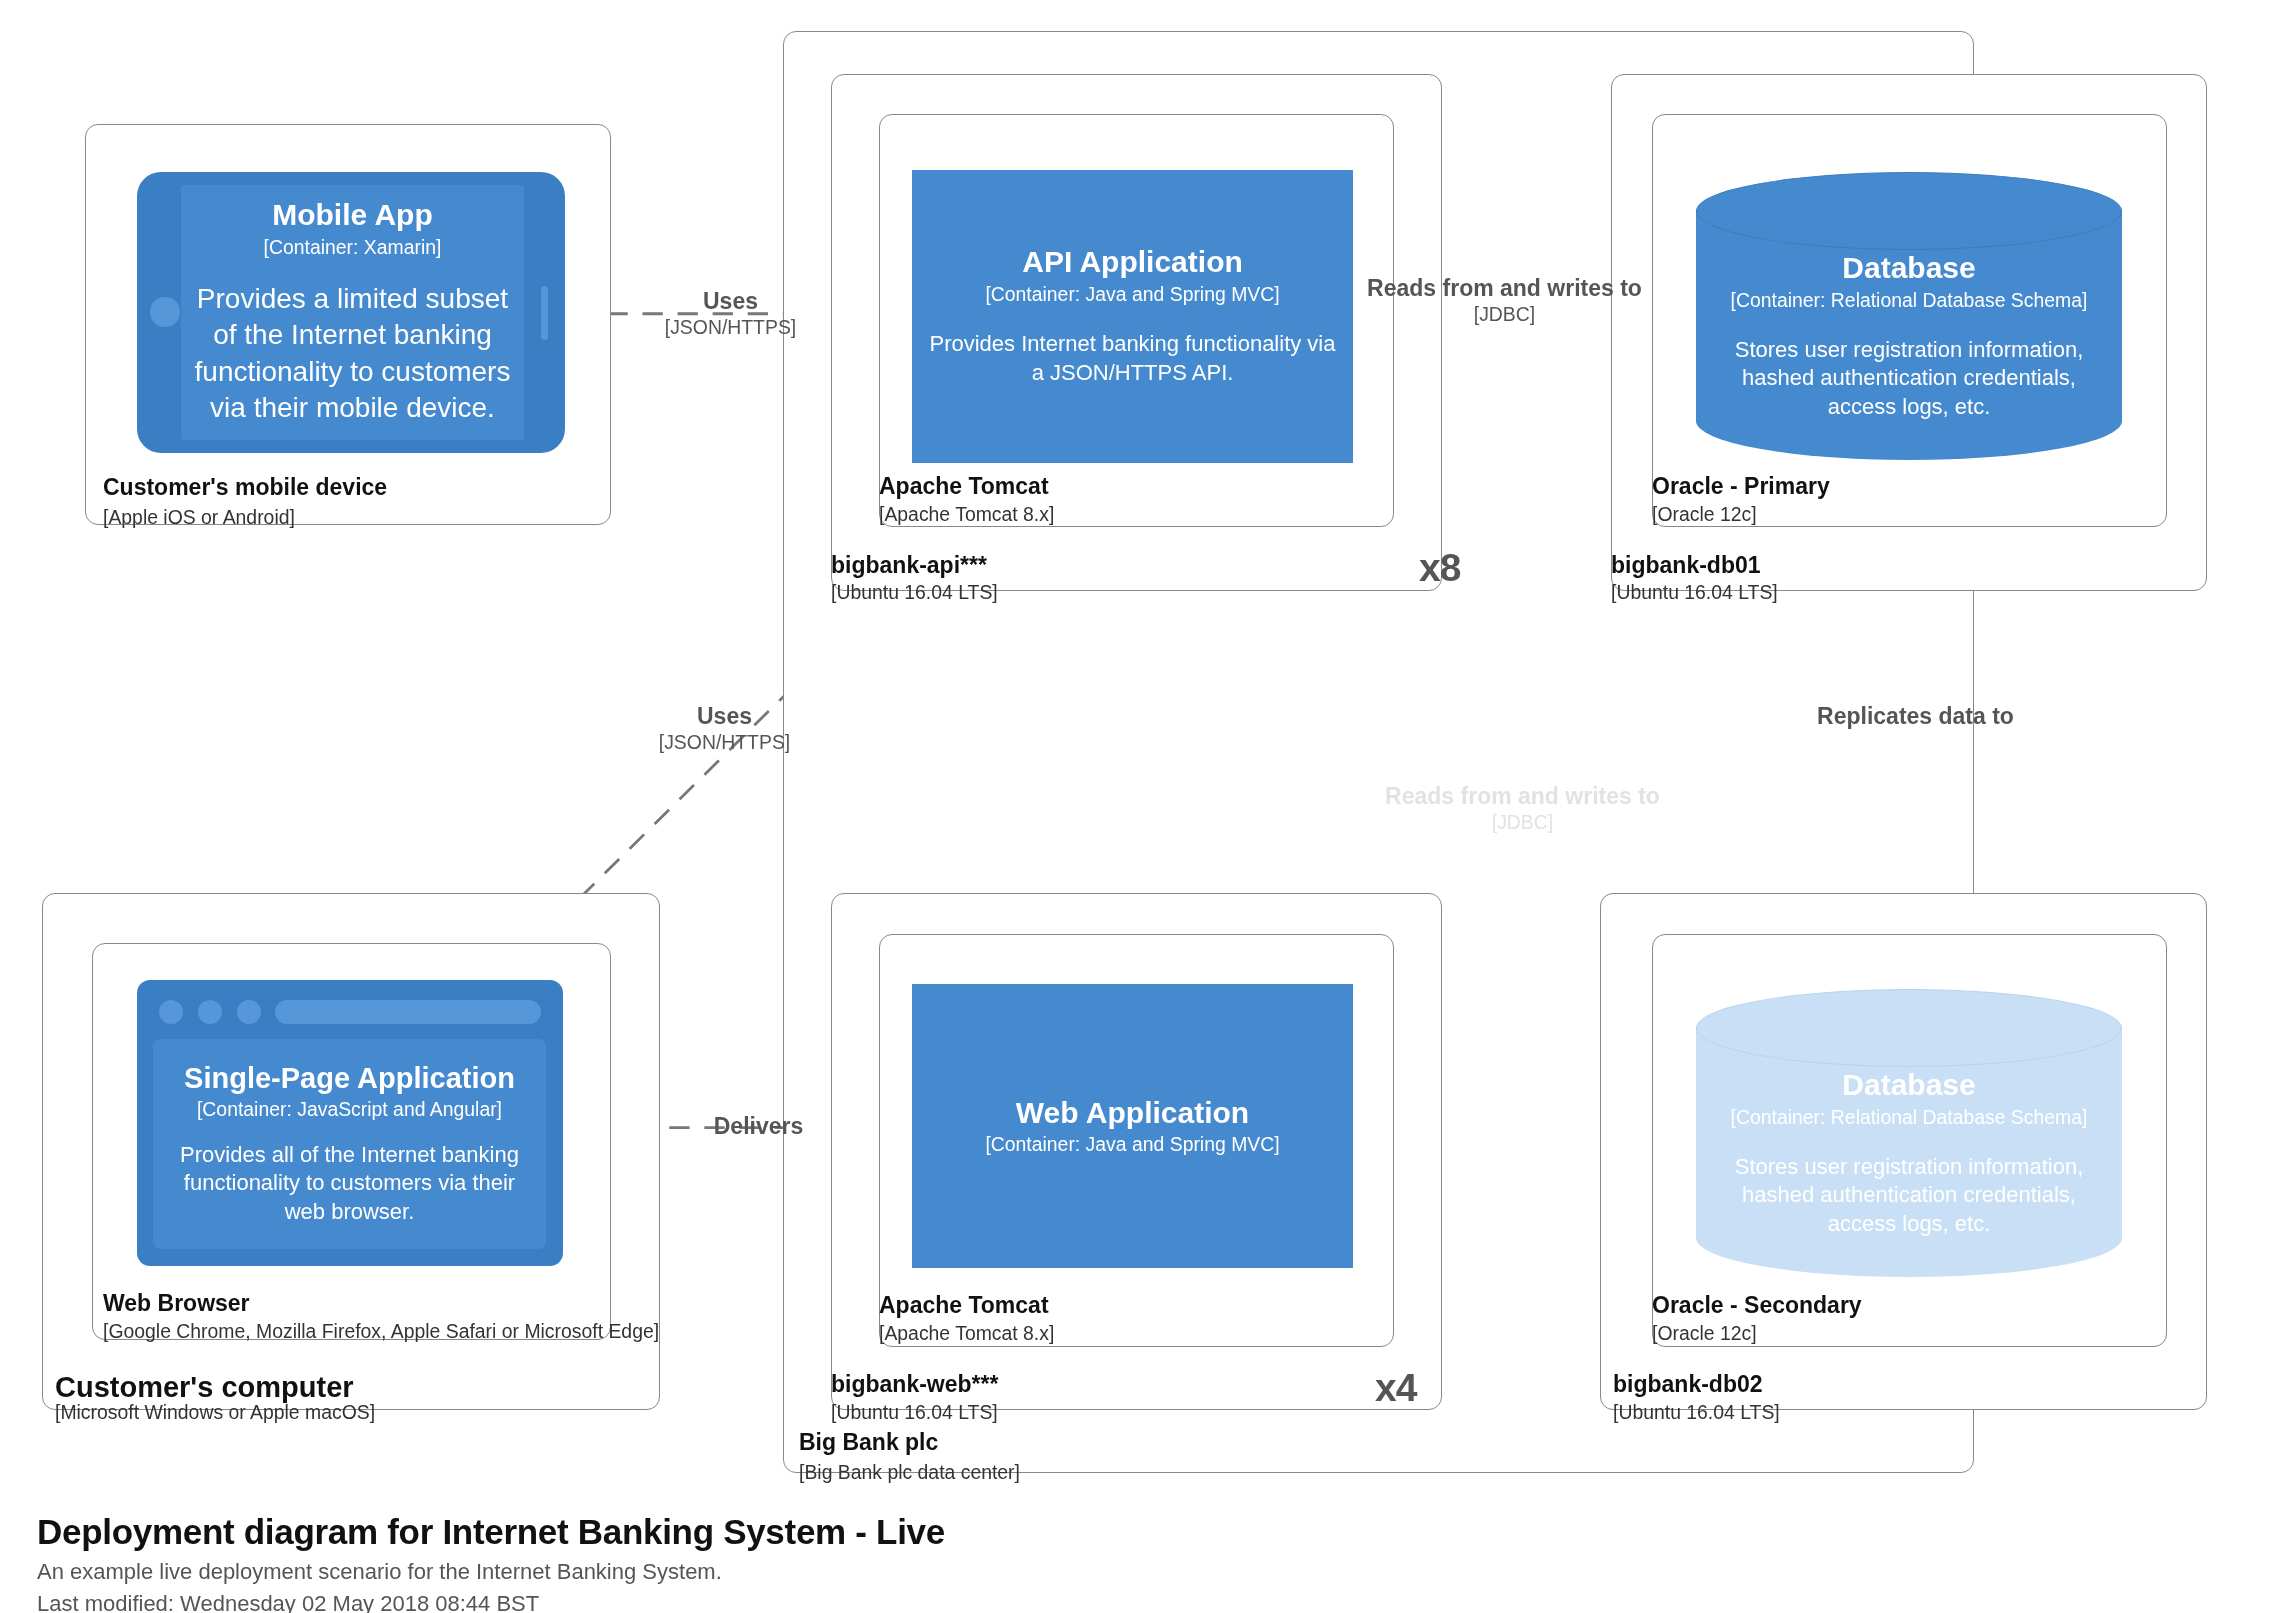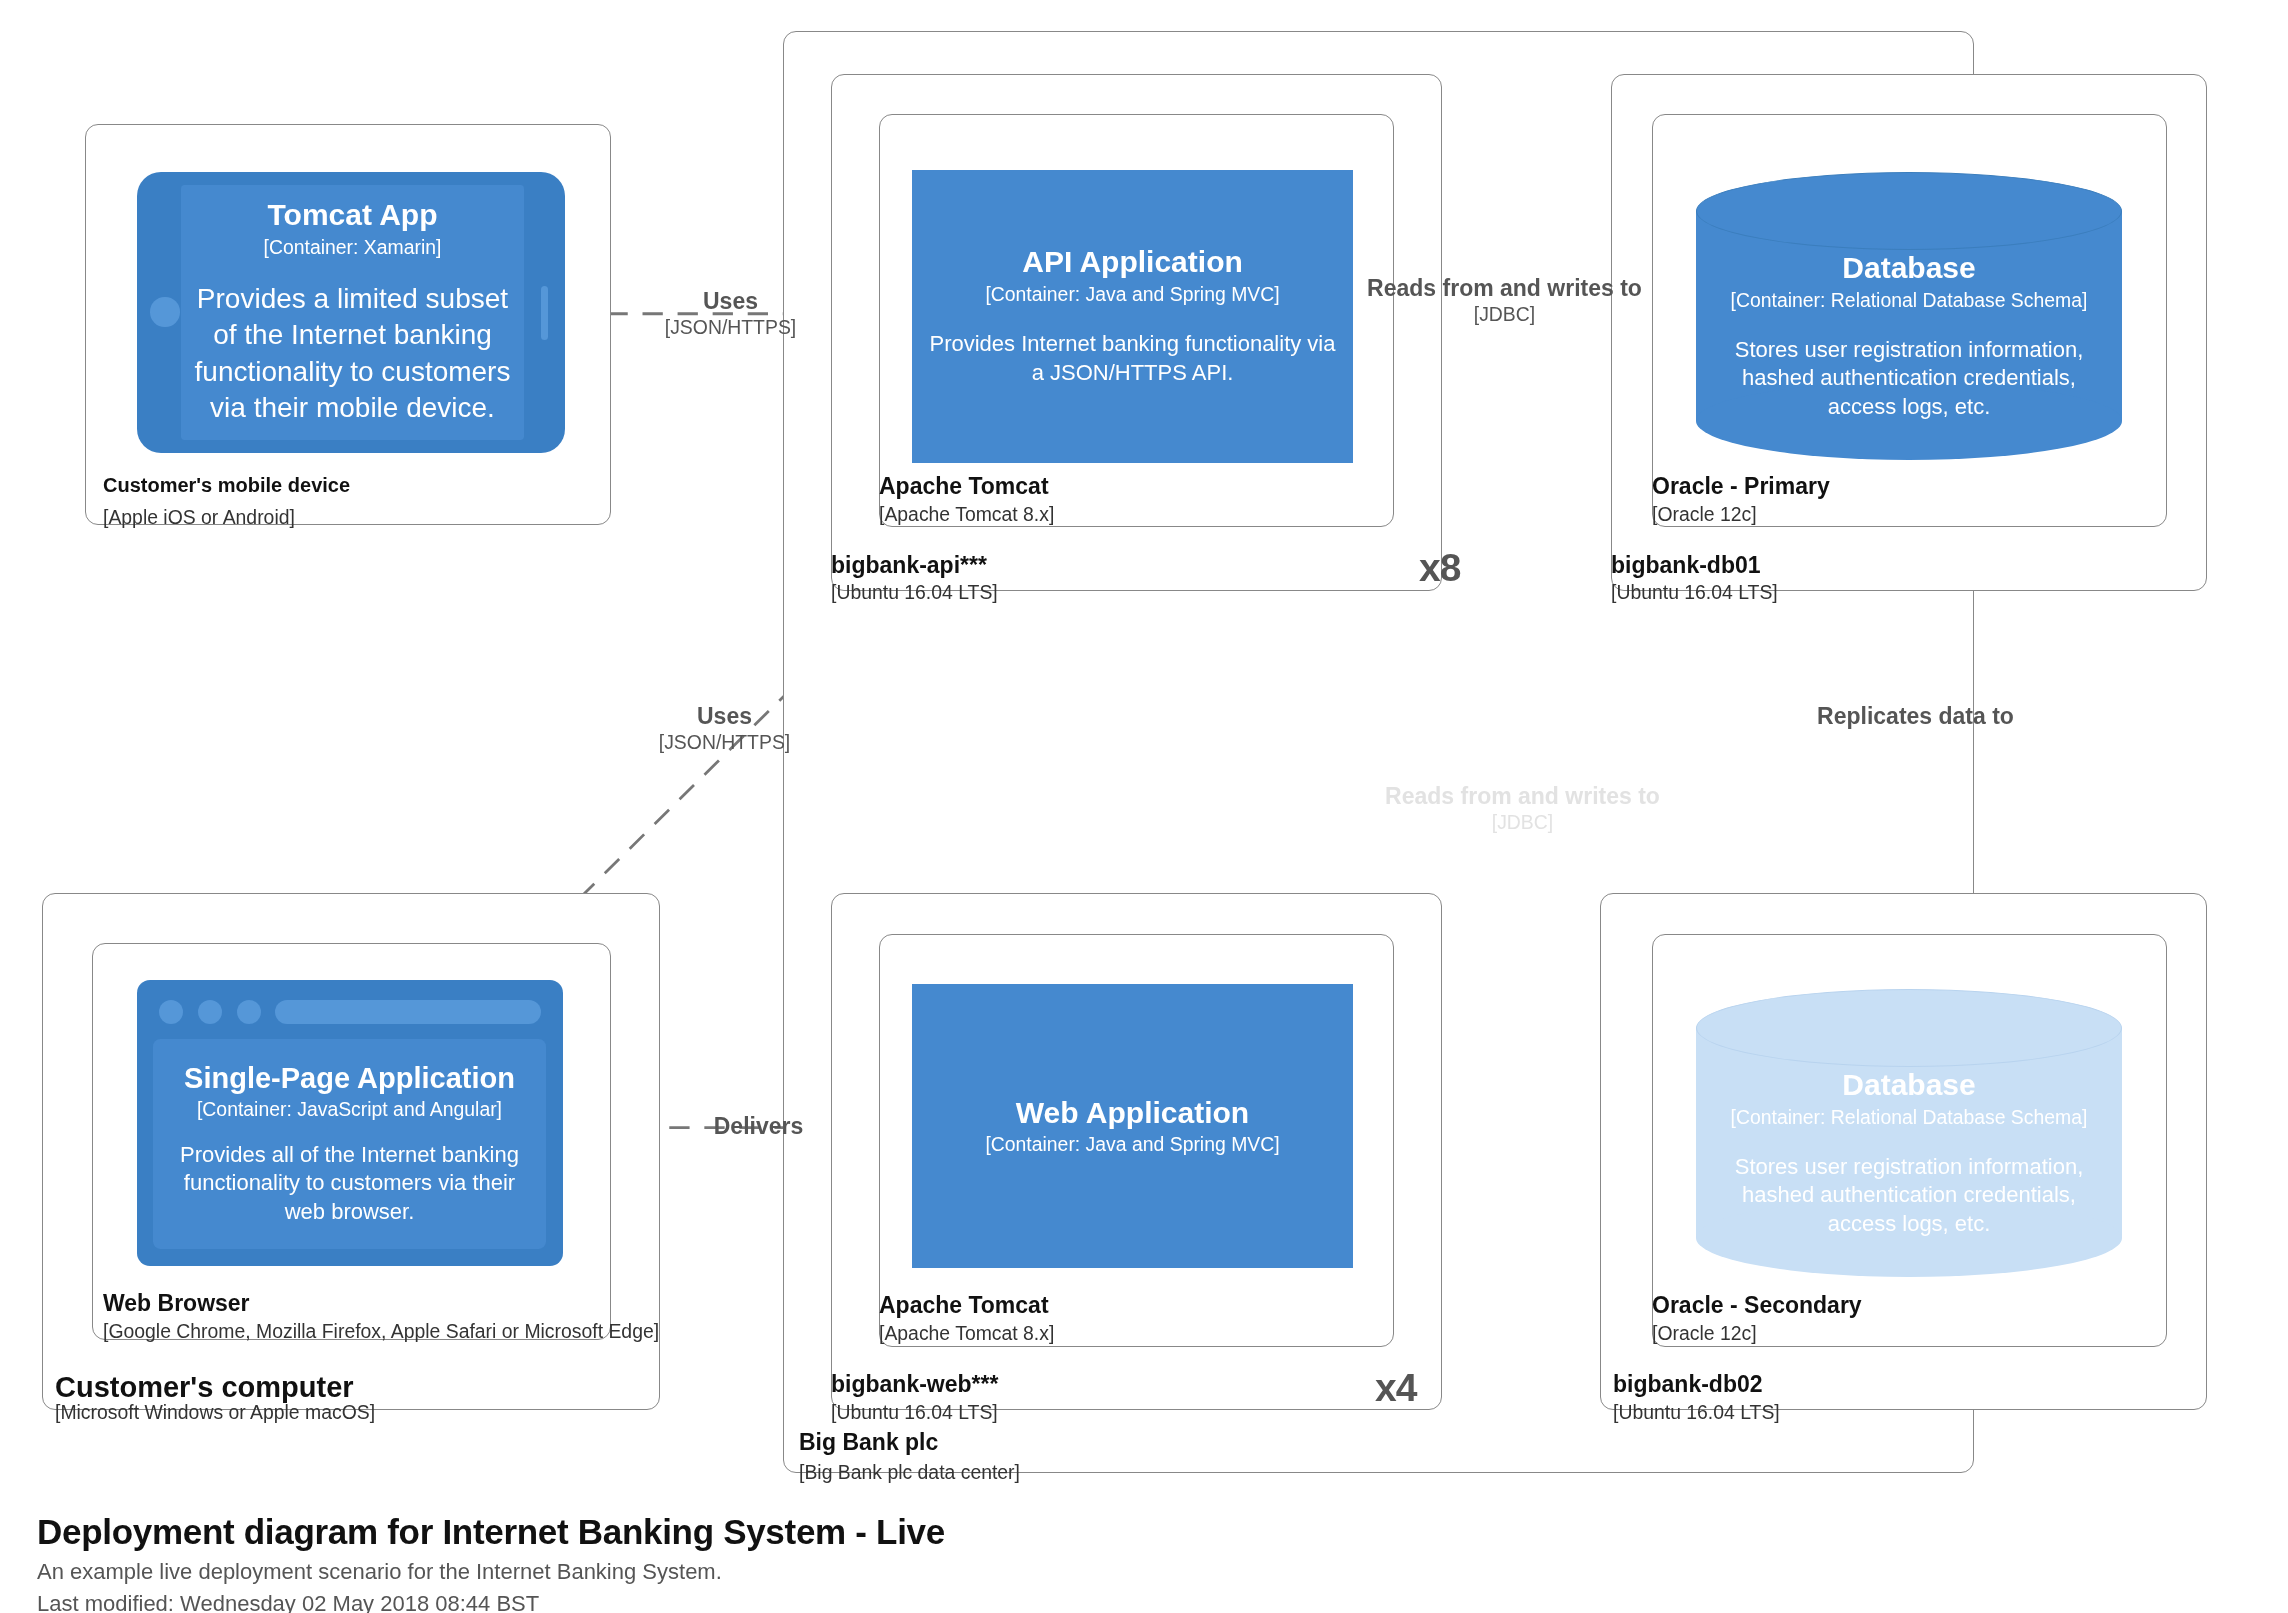--- a/index.html
+++ b/index.html
@@ -90,28 +90,28 @@
 
     <line x1="2075" y1="640" x2="2075" y2="1010" stroke="#777777" stroke-width="3" stroke-dasharray="22 16" marker-end="url(#ah-dark)"></line>
   </svg>
 
   <div class="dnode" style="left:783px;top:31px;width:1191px;height:1442px;">
   </div>
   <div class="dnode-label" style="left:799px;top:1429px;font-size:23px;">Big Bank plc</div>
   <div class="dnode-tech" style="left:799px;top:1461px;font-size:19.4px;">[Big Bank plc data center]</div>
 
   <div class="dnode" style="left:85px;top:124px;width:526px;height:401px;"></div>
-  <div class="dnode-label" style="left:103px;top:474px;font-size:20px;">Customer's mobile device</div>
+  <div class="dnode-label" style="left:103px;top:474px;font-size:23px;">Customer's mobile device</div>
   <div class="dnode-tech" style="left:103px;top:506px;font-size:19.4px;">[Apple iOS or Android]</div>
 
   <div class="mobile-shell" style="left:137px;top:172px;width:428px;height:281px;"></div>
   <div class="mobile-dot" style="left:150px;top:297px;"></div>
   <div class="mobile-bar" style="left:541px;top:286px;height:54px;"></div>
   <div class="mobile-screen" style="left:181px;top:185px;width:343px;height:255px;">
-    <div class="ctitle" style="font-size:30px;font-weight:bold;">Tomcat App</div>
+    <div class="ctitle" style="font-size:30px;font-weight:bold;">Mobile App</div>
     <div class="ctech" style="font-size:19.4px;margin-top:3.7px;">[Container: Xamarin]</div>
     <div class="cdesc" style="font-size:28px;line-height:1.3;margin-top:22px;">Provides a limited subset of the Internet banking functionality to customers via their mobile device.</div>
   </div>
 
   <div class="dnode" style="left:831px;top:74px;width:611px;height:517px;"></div>
   <div class="dnode-label" style="left:831px;top:552px;font-size:23px;">bigbank-api***</div>
   <div class="dnode-tech" style="left:831px;top:581px;font-size:19.4px;">[Ubuntu 16.04 LTS]</div>
   <div class="instances" style="left:1375px;top:546px;margin-left:44px;">x8</div>
 
   <div class="dnode" style="left:879px;top:114px;width:515px;height:413px;"></div>

